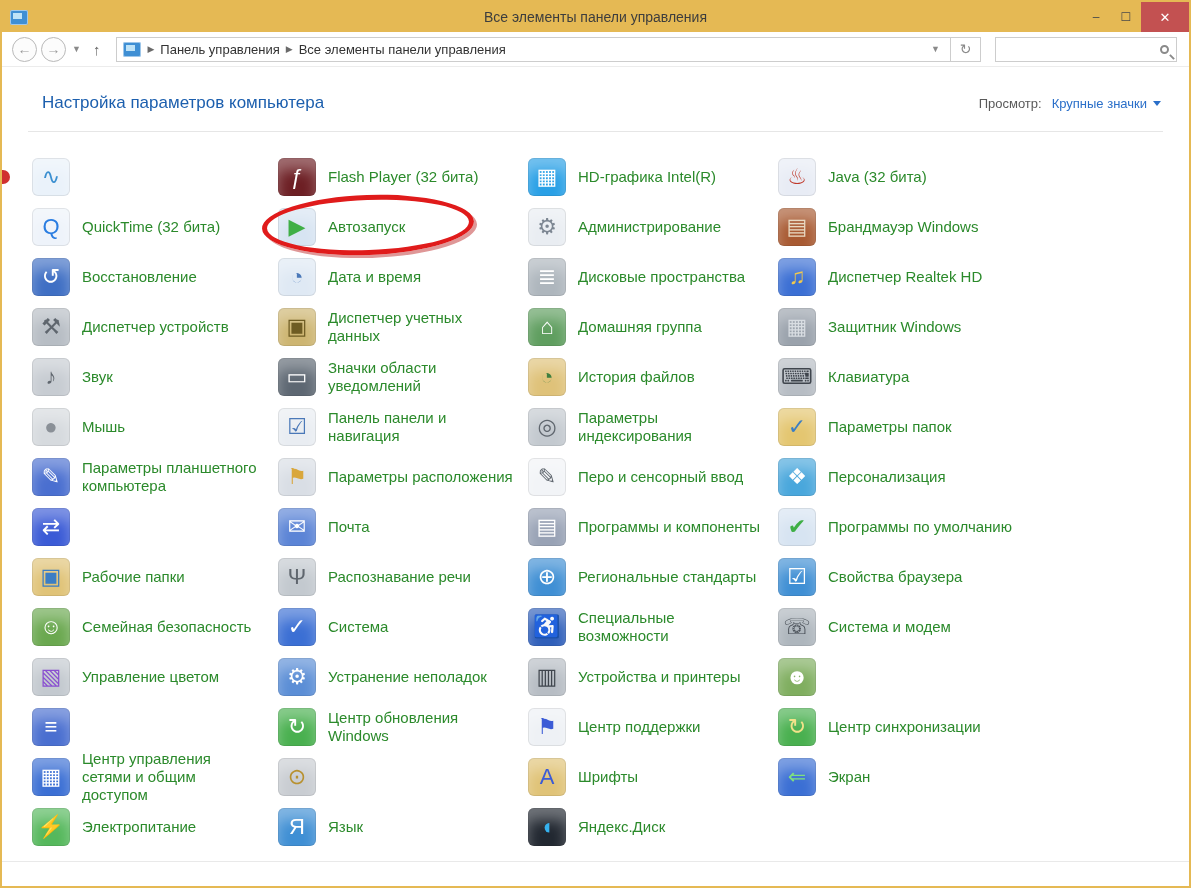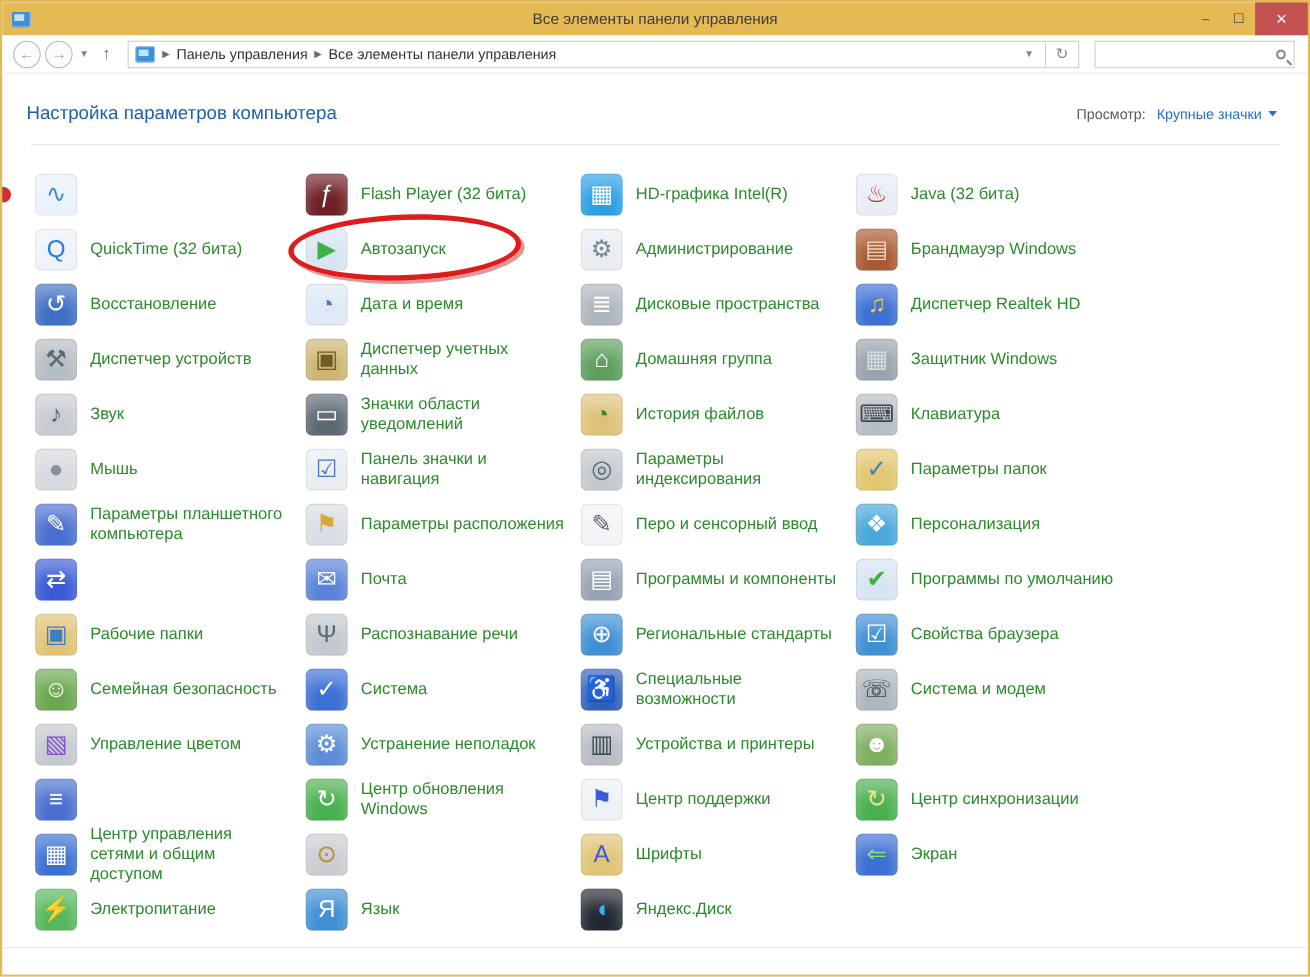--- a/index.html
+++ b/index.html
@@ -27,21 +27,21 @@
   .crumb-sep { color:#6a6a6a; font-size:9px; }
   .crumb { font-size:13px; color:#333; white-space:nowrap; }
   .addr-chevron { margin-left:auto; color:#8a8a8a; font-size:9px; padding:0 4px; }
   .refresh-btn { width:30px; border:1px solid #cdcdcd; border-left:none; display:flex; align-items:center; justify-content:center; color:#8a8a8a; font-size:14px; background:#fff; }
   .searchbox { width:182px; height:25px; border:1px solid #cdcdcd; margin-left:10px; display:flex; align-items:center; padding:0 7px; background:#fff; }
   .searchbox input { border:none; outline:none; flex:1; font-size:12px; font-family:"Liberation Sans", sans-serif; }
   .mag { width:9px; height:9px; border:2px solid #8a8a8a; border-radius:50%; position:relative; flex:none; }
   .mag::after { content:""; position:absolute; width:6px; height:2px; background:#8a8a8a; transform:rotate(45deg); left:7px; top:9px; }
 
   
-  .header { display:flex; align-items:center; padding:26px 28px 18px 22px; }
+  .header { display:flex; align-items:center; padding:26px 28px 18px 40px; }
   .page-title { font-size:17px; color:#1c5fae; font-weight:400; }
   .view-ctl { margin-left:auto; display:flex; align-items:center; gap:10px; }
   .view-label { font-size:13px; color:#5a5a5a; }
   .view-value { font-size:13px; color:#2a6fc9; display:flex; align-items:center; gap:6px; }
   .tri-down { width:0; height:0; border-left:4px solid transparent; border-right:4px solid transparent; border-top:5px solid #2a6fc9; }
   .rule { height:1px; background:#e6e6e6; margin:0 26px; }
 
   
   .grid { display:grid; grid-template-columns:246px 250px 250px 250px; grid-auto-rows:50px; padding:20px 0 0 30px; }
   .cell { position:relative; display:flex; align-items:center; gap:12px; padding-right:14px; cursor:default; }
@@ -188,21 +188,21 @@
       <div class="cell">
         <span class="ico" style="background: rgb(183, 189, 196); color: rgb(63, 69, 77);">⌨</span>
         <span class="label">Клавиатура</span>
       </div>
       <div class="cell">
         <span class="ico" style="background: rgb(214, 218, 222); color: rgb(138, 144, 151);">●</span>
         <span class="label">Мышь</span>
       </div>
       <div class="cell">
         <span class="ico" style="background: rgb(233, 237, 242); color: rgb(74, 120, 184);">☑</span>
-        <span class="label">Панель значки и навигация</span>
+        <span class="label">Панель панели и навигация</span>
       </div>
       <div class="cell">
         <span class="ico" style="background: rgb(195, 201, 207); color: rgb(95, 102, 110);">◎</span>
         <span class="label">Параметры индексирования</span>
       </div>
       <div class="cell">
         <span class="ico" style="background: rgb(228, 198, 112); color: rgb(59, 126, 196);">✓</span>
         <span class="label">Параметры папок</span>
       </div>
       <div class="cell">

